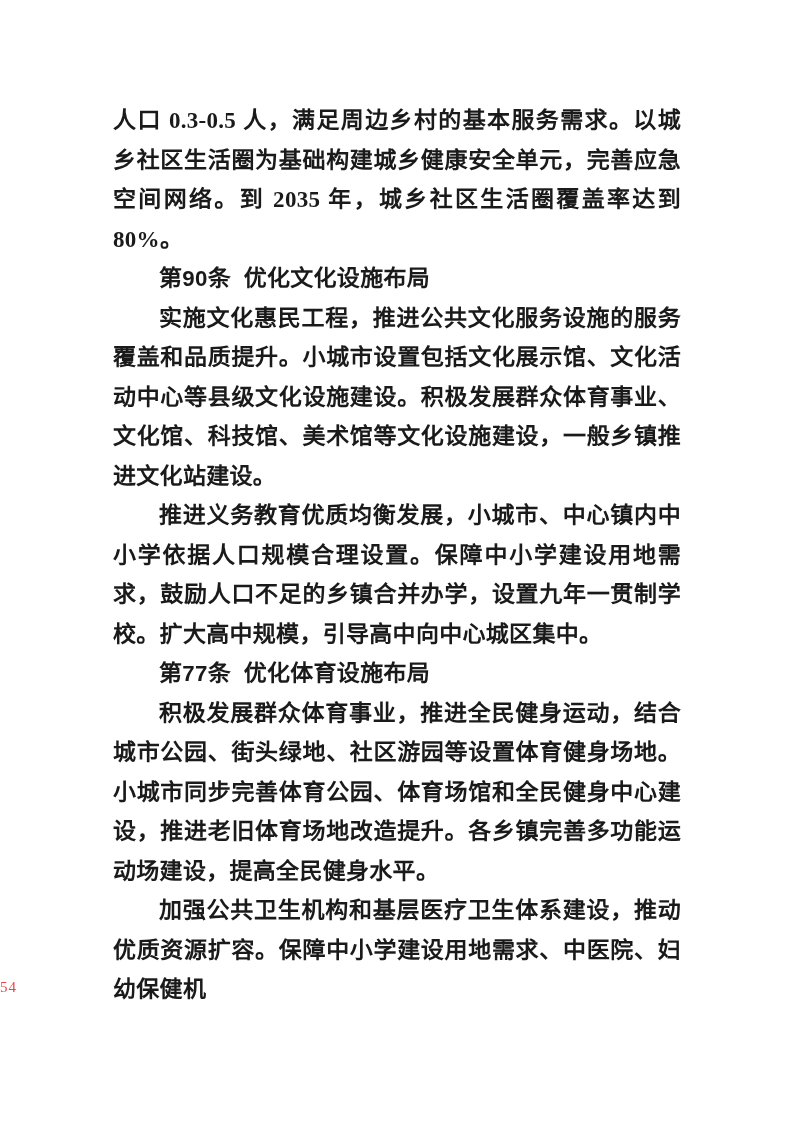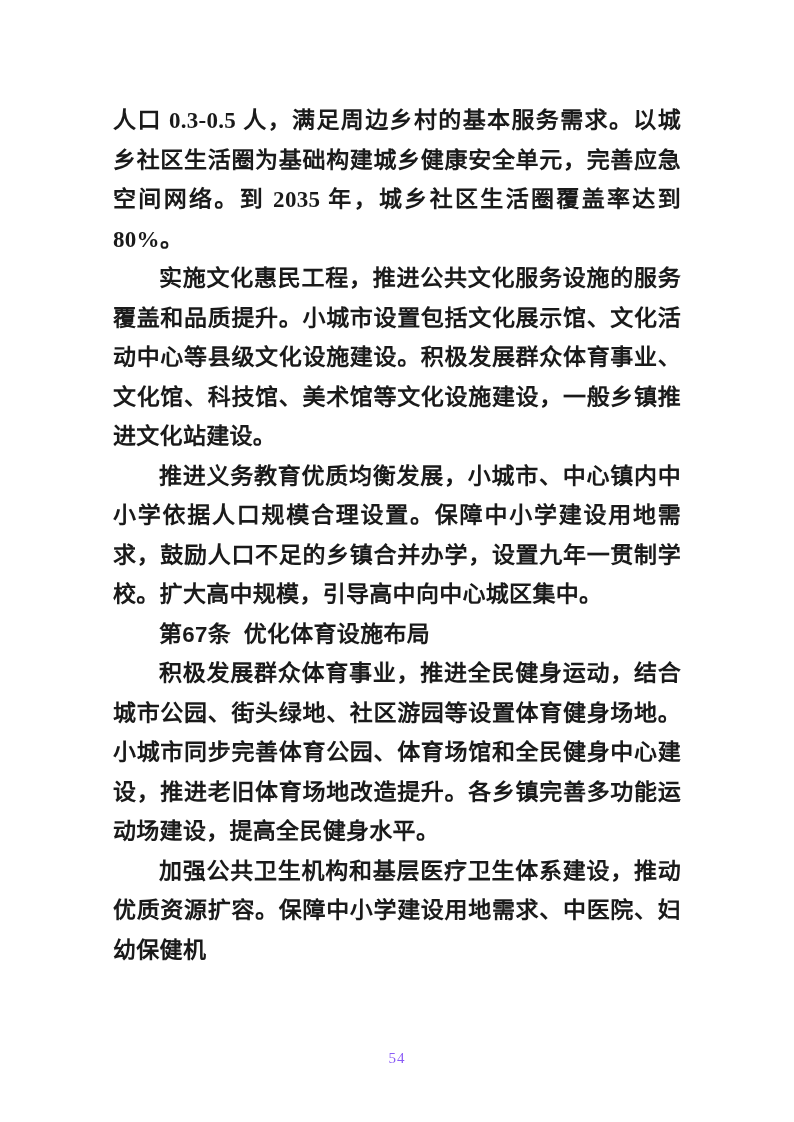--- a/index.html
+++ b/index.html
@@ -41,45 +41,46 @@
   }
   .heading .art-no .digits {
     font-family: "Liberation Sans", "DejaVu Sans", sans-serif;
     font-size: 0.97em;
   }
   .heading .art-title {
     margin-left: 0.55em;
   }
   .page-number {
     position: absolute;
-    top: 1050px;
+    top: 979px;
     left: 0;
     width: 100%;
-    text-align: center;
+    text-align: left;
     font-size: 15px;
     letter-spacing: 1px;
-    color: #8b5cf6;
+    color: #ef4444;
   }
 </style>
 </head>
 <body>
 
 <div class="page">
 
   <div class="content">
 
     <p class="cont">人口 0.3-0.5 人，满足周边乡村的基本服务需求。以城乡社区生活圈为基础构建城乡健康安全单元，完善应急空间网络。到 2035 年，城乡社区生活圈覆盖率达到 80%。</p>
 
+    <p class="heading"><span class="art-no"><span>第</span><span class="digits">90</span><span>条</span></span><span class="art-title">优化文化设施布局</span></p>
 
     <p>实施文化惠民工程，推进公共文化服务设施的服务覆盖和品质提升。小城市设置包括文化展示馆、文化活动中心等县级文化设施建设。积极发展群众体育事业、文化馆、科技馆、美术馆等文化设施建设，一般乡镇推进文化站建设。</p>
 
 
     <p>推进义务教育优质均衡发展，小城市、中心镇内中小学依据人口规模合理设置。保障中小学建设用地需求，鼓励人口不足的乡镇合并办学，设置九年一贯制学校。扩大高中规模，引导高中向中心城区集中。</p>
 
-    <p class="heading"><span class="art-no"><span>第</span><span class="digits">67</span><span>条</span></span><span class="art-title">优化体育设施布局</span></p>
+    <p class="heading"><span class="art-no"><span>第</span><span class="digits">77</span><span>条</span></span><span class="art-title">优化体育设施布局</span></p>
 
     <p>积极发展群众体育事业，推进全民健身运动，结合城市公园、街头绿地、社区游园等设置体育健身场地。小城市同步完善体育公园、体育场馆和全民健身中心建设，推进老旧体育场地改造提升。各乡镇完善多功能运动场建设，提高全民健身水平。</p>
 
 
     <p>加强公共卫生机构和基层医疗卫生体系建设，推动优质资源扩容。保障中小学建设用地需求、中医院、妇幼保健机</p>
 
   </div>
 
   <div class="page-number">54</div>
 

